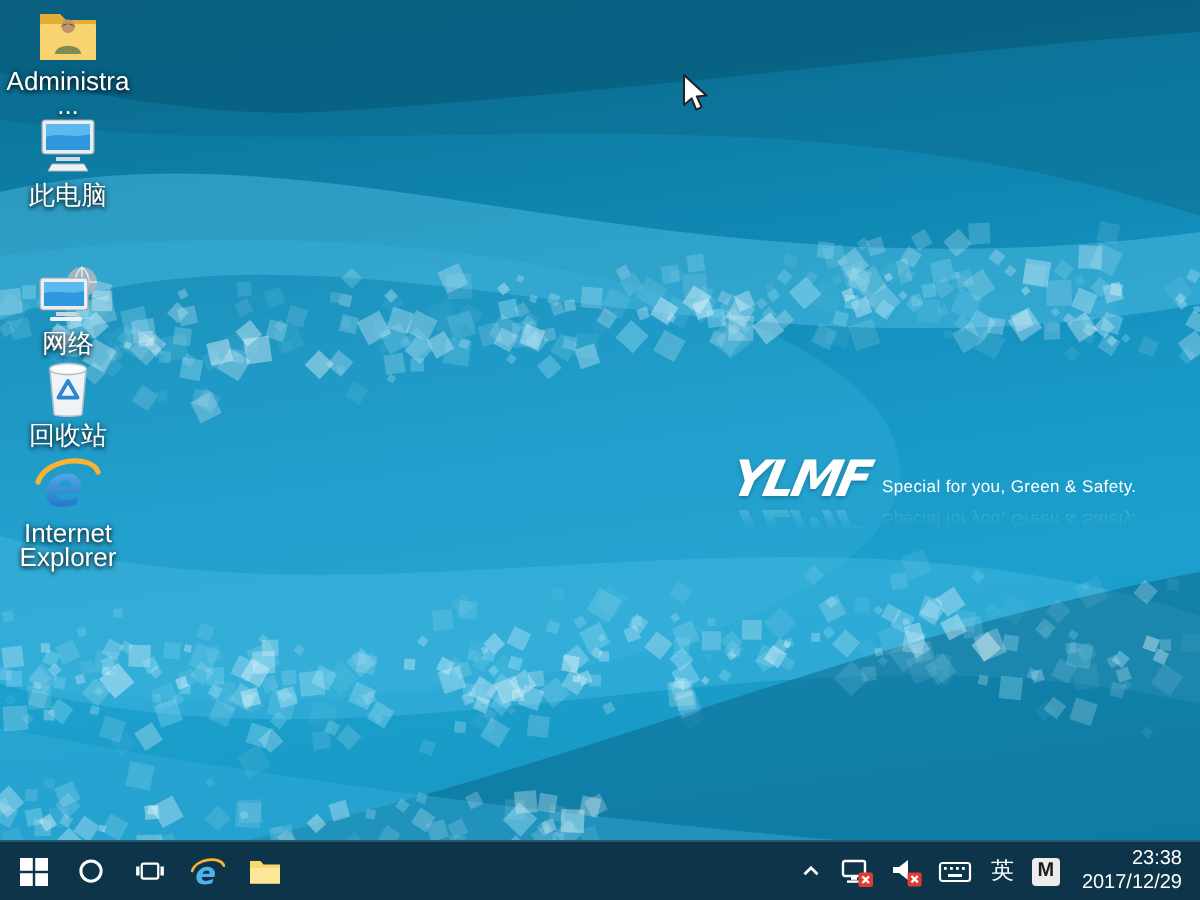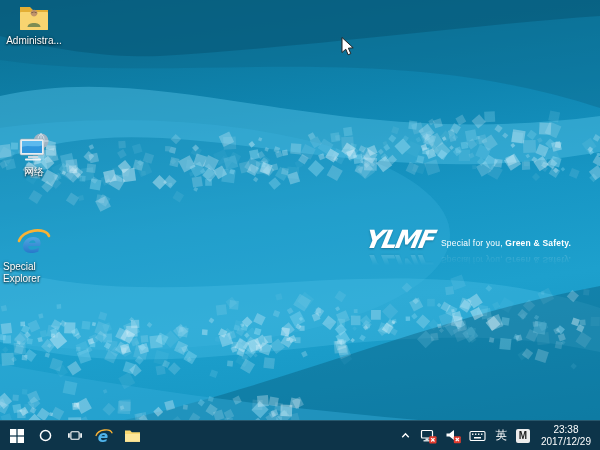--- a/index.html
+++ b/index.html
@@ -6,47 +6,47 @@
   .screen{position:relative;width:600px;height:450px;overflow:hidden;
           font-family:"Liberation Sans",sans-serif;background:#1193c0;user-select:none;}
   
   .wall-base{position:absolute;inset:0;
     background:linear-gradient(172deg,#0b6e90 0%,#0f85b0 28%,#1796c4 48%,#1da0cd 66%,#1190bd 100%);}
   .wall-svg,.confetti-svg{position:absolute;left:0;top:0;pointer-events:none;}
   
   .dicon{position:absolute;left:2px;width:64px;display:flex;flex-direction:column;
          align-items:center;cursor:default;}
   .dicon svg{display:block;}
-  .dlabel{margin-top:2px;font-size:10px;line-height:12px;color:#fff;text-align:left;
+  .dlabel{margin-top:2px;font-size:13px;line-height:12px;color:#fff;text-align:center;
           max-width:62px;word-wrap:break-word;
           text-shadow:0 1px 2px rgba(0,0,0,.8),0 0 3px rgba(0,0,0,.45);}
   #i-admin{top:3px}#i-pc{top:58px}#i-net{top:132px}#i-bin{top:177px}#i-ie{top:225px}#i-act{top:286px}
   
   .logo-wrap{position:absolute;left:366px;top:229px;}
   .logo-row{display:flex;align-items:flex-end;gap:7px;white-space:nowrap;}
   .brand{font-family:"DejaVu Sans",sans-serif;font-weight:bold;font-style:italic;
          font-size:25px;line-height:22px;color:#fff;letter-spacing:-2px;
          transform:skewX(-12deg);text-shadow:0 1px 2px rgba(0,40,60,.35);}
   .tagline{font-size:8.5px;color:#fff;padding-bottom:3px;letter-spacing:.2px;}
-  .tagline b{font-weight:bold;}
+  .tagline b{font-weight:normal;}
   .logo-reflect{transform:scaleY(-1);opacity:.22;margin-top:1px;
       -webkit-mask-image:linear-gradient(to top,rgba(0,0,0,.9),transparent 60%);
       mask-image:linear-gradient(to top,rgba(0,0,0,.9),transparent 60%);}
   
   .taskbar{position:absolute;left:0;right:0;bottom:0;height:29px;background:#0d3449;
            border-top:1px solid rgba(120,190,215,.25);display:flex;align-items:stretch;z-index:5;}
   .tb-left{display:flex;align-items:stretch;margin-left:2px;}
   .tb-btn{width:29px;display:flex;align-items:center;justify-content:center;cursor:pointer;}
   .tb-right{margin-left:auto;display:flex;align-items:center;}
   .tray-item{height:100%;display:flex;align-items:center;justify-content:center;
              padding:0 4px;cursor:pointer;}
   .ime-mode{font-size:11.5px;color:#fff;padding:0 5px;}
   .ime-badge{width:14px;height:14px;background:#ececec;color:#1c1c1c;border-radius:2px;
              font-size:10px;font-weight:bold;display:flex;align-items:center;justify-content:center;}
-  .clock{display:flex;flex-direction:column;justify-content:center;align-items:center;
+  .clock{display:flex;flex-direction:column;justify-content:center;align-items:flex-end;
          color:#fff;font-size:10px;line-height:11.5px;padding:0 9px 0 7px;cursor:pointer;}
   
   .cursor{position:absolute;left:341px;top:37px;z-index:10;pointer-events:none;}
 </style>
 </head>
 <body>
 
 <div class="screen">
 
   <div class="wall-base"></div>
@@ -657,47 +657,65 @@
     <svg width="36" height="30" viewBox="0 0 36 30">
       <path d="M4,4 h10 l3,3 h15 v20 H4 Z" fill="#e3ae35"></path>
       <rect x="4" y="9" width="28" height="18" rx="1" fill="#f8d470"></rect>
       <path d="M18,13.5 a3.4,3.4 0 1 1 0.1,0 Z" fill="#c1946a"></path>
       <path d="M14.6,10.5 a3.8,3 0 0 1 6.8,0 l-1,-0.6 -2.4,-1 -2.4,1 Z" fill="#4a382a"></path>
       <path d="M11.5,24 c0,-5.5 13,-5.5 13,0 Z" fill="#7d8c53"></path>
     </svg>
     <div class="dlabel">Administra...</div>
   </div>
 
+  <div class="dicon" id="i-pc">
+    <svg width="36" height="32" viewBox="0 0 36 32">
+      <rect x="5" y="2" width="26" height="17" rx="1.5" fill="#e8eef2" stroke="#96a4ae" stroke-width="0.6"></rect>
+      <rect x="7" y="4" width="22" height="13" fill="#2f97dd"></rect>
+      <path d="M7,4 h22 v5 c-8,2.5 -15,-1 -22,1.5 Z" fill="#5cb9ee"></path>
+      <rect x="12" y="20.5" width="12" height="2" fill="#cfd8df"></rect>
+      <path d="M10,24 h16 l2,3.5 h-20 Z" fill="#eef2f5" stroke="#aeb9c1" stroke-width="0.5"></path>
+    </svg>
+    <div class="dlabel">此电脑</div>
+  </div>
 
   <div class="dicon" id="i-net">
     <svg width="36" height="32" viewBox="0 0 36 32">
       <circle cx="25" cy="9" r="7.5" fill="#9fb4c4"></circle>
       <path d="M17.5,9 h15 M25,1.5 a10,10 0 0 1 0,15 M25,1.5 a10,10 0 0 0 0,15 M25,1.5 v15" stroke="#dde9f0" stroke-width="0.8" fill="none"></path>
       <rect x="4" y="7" width="24" height="16" rx="1.5" fill="#e8eef2" stroke="#96a4ae" stroke-width="0.6"></rect>
       <rect x="6" y="9" width="20" height="12" fill="#2f97dd"></rect>
       <path d="M6,9 h20 v4.5 c-7,2.2 -13,-1 -20,1.2 Z" fill="#5cb9ee"></path>
       <rect x="12" y="24" width="10" height="2" fill="#cfd8df"></rect>
       <rect x="9" y="26.5" width="16" height="2" rx="0.8" fill="#eef2f5"></rect>
     </svg>
     <div class="dlabel">网络</div>
   </div>
 
+  <div class="dicon" id="i-bin">
+    <svg width="32" height="33" viewBox="0 0 32 33">
+      <path d="M7,8 L9,30 C9,31.5 23,31.5 23,30 L25,8 Z" fill="#eef3f7" stroke="#b3bfc8" stroke-width="0.8"></path>
+      <ellipse cx="16" cy="7.5" rx="9.2" ry="2.8" fill="#f9fbfd" stroke="#b3bfc8" stroke-width="0.8"></ellipse>
+      <path d="M16,13.5 L20.8,21.8 H11.2 Z" fill="none" stroke="#2f86d0" stroke-width="1.9" stroke-linejoin="round"></path>
+    </svg>
+    <div class="dlabel">回收站</div>
+  </div>
 
   <div class="dicon" id="i-ie">
     <svg width="34" height="34" viewBox="0 0 34 34">
       <defs>
         <linearGradient id="ieg" x1="0" y1="0" x2="0" y2="1">
           <stop offset="0" stop-color="#6cc6f2"></stop>
             <stop offset="1" stop-color="#1565c0"></stop>
         </linearGradient>
       </defs>
       <text x="5" y="28" font-family="DejaVu Sans, sans-serif" font-size="29" font-weight="bold" font-style="italic" fill="url(#ieg)">e</text>
       <path d="M2,16 C6,4 29,2 32,11" stroke="#f9b234" stroke-width="2.6" fill="none" stroke-linecap="round"></path>
     </svg>
-    <div class="dlabel">Special Explorer</div>
+    <div class="dlabel">Internet Explorer</div>
   </div>
 
 
   <svg class="cursor" width="14" height="20" viewBox="0 0 14 20">
     <path d="M1,0.5 L1,15.5 L4.8,12.2 L7.1,17.8 L9.8,16.6 L7.4,11.2 L12.2,10.8 Z" fill="#ffffff" stroke="#222" stroke-width="1" stroke-linejoin="round"></path>
   </svg>
 
   <div class="taskbar">
     <div class="tb-left">
       <div class="tb-btn">

